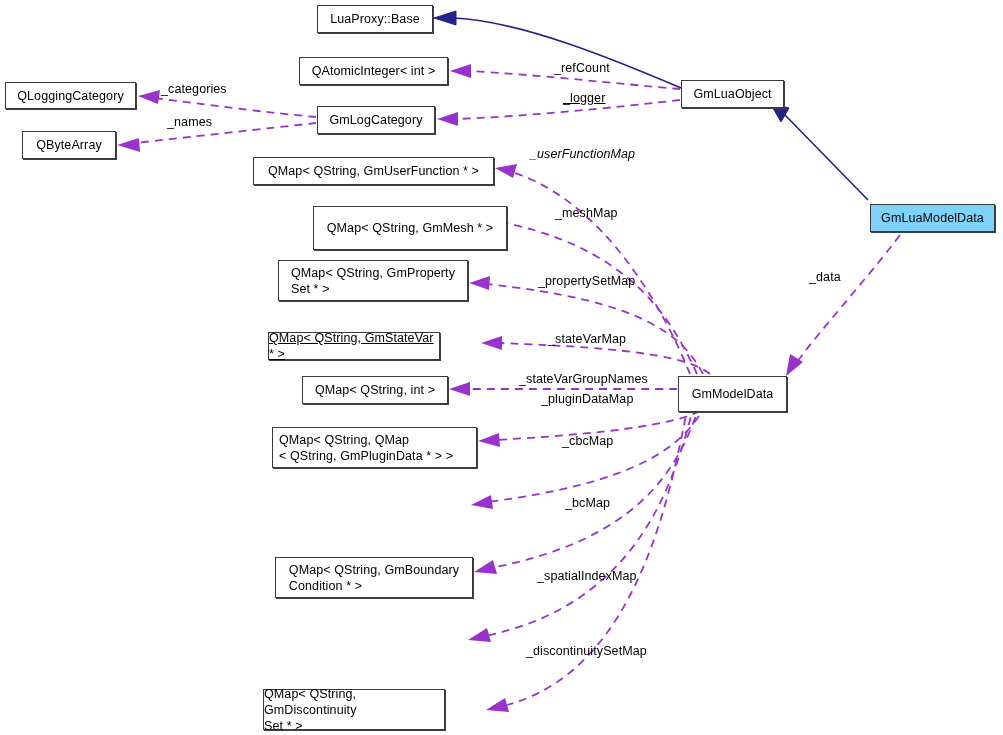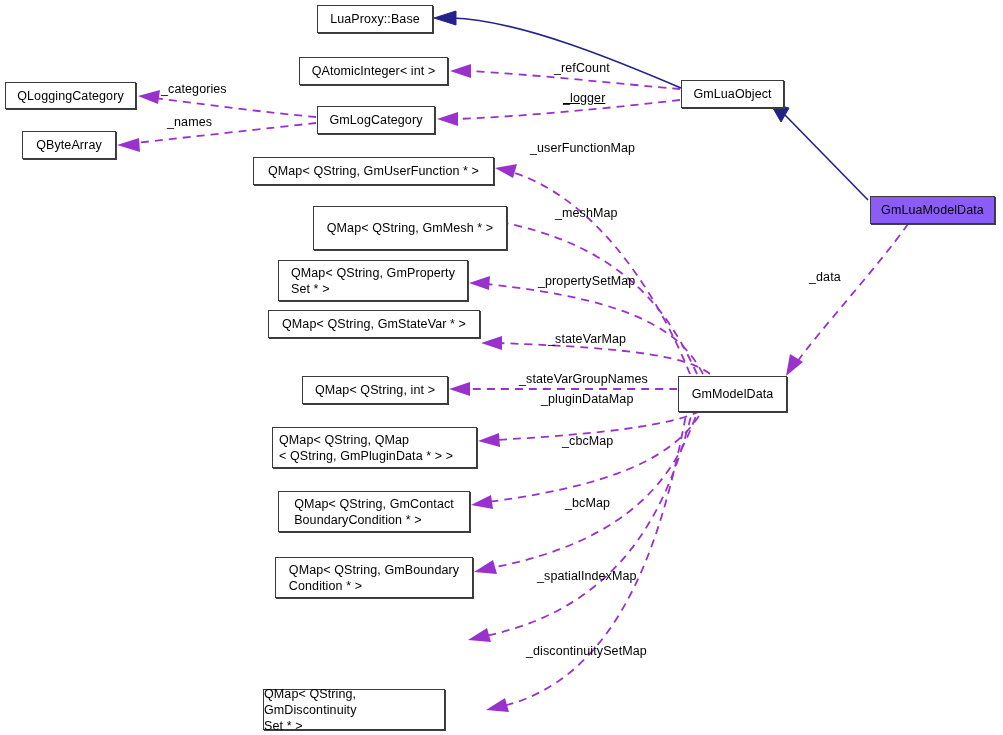--- a/index.html
+++ b/index.html
@@ -35,21 +35,22 @@
     align-items: center;
     justify-content: center;
     text-align: left;
     font-size: 12.5px;
     color: #000000;
     line-height: 1.28;
     white-space: pre-line;
     letter-spacing: 0.1px;
   }
   .cls-node.highlight {
-    background: #8b5cf6;
+    background: #7dd3fc;
+    margin-top: 8px;
   }
   .cls-node.leftalign {
     justify-content: flex-start;
     text-align: left;
     padding-left: 6px;
   }
   .edge-label {
     position: absolute;
     font-size: 12.5px;
     color: #000000;
@@ -171,58 +172,54 @@
 
   <div class="cls-node" style="left:270px; top:206px; width:194px; height:44px;margin-left:43px;">
     <span>QMap&lt; QString, GmMesh * &gt;</span>
   </div>
 
   <div class="cls-node" style="left:278px; top:260px; width:190px; height:41px;">
     <span>QMap&lt; QString, GmProperty
 Set * &gt;</span>
   </div>
 
-  <div class="cls-node" style="left:268px; top:310px; width:212px; height:28px;">
+  <div class="cls-node" style="left:268px; top:332px; width:172px; height:28px;text-decoration:underline;">
     <span>QMap&lt; QString, GmStateVar * &gt;</span>
   </div>
 
   <div class="cls-node" style="left:302px; top:376px; width:146px; height:28px;">
     <span>QMap&lt; QString, int &gt;</span>
   </div>
 
   <div class="cls-node leftalign" style="left:272px; top:427px; width:205px; height:41px;">
     <span>QMap&lt; QString, QMap
 &lt; QString, GmPluginData * &gt; &gt;</span>
   </div>
 
-  <div class="cls-node" style="left:278px; top:491px; width:192px; height:41px;">
-    <span>QMap&lt; QString, GmContact
-BoundaryCondition * &gt;</span>
-  </div>
 
   <div class="cls-node" style="left:275px; top:557px; width:198px; height:41px;">
     <span>QMap&lt; QString, GmBoundary
 Condition * &gt;</span>
   </div>
 
 
   <div class="cls-node" style="left:263px; top:689px; width:182px; height:41px;">
     <span>QMap&lt; QString, GmDiscontinuity
 Set * &gt;</span>
   </div>
 
   <div class="cls-node" style="left:678px; top:376px; width:109px; height:36px;">
     <span>GmModelData</span>
   </div>
 
   <div class="edge-label" style="left:161px; top:82px;">_categories</div>
   <div class="edge-label" style="left:167px; top:115px;">_names</div>
   <div class="edge-label" style="left:554px; top:61px;">_refCount</div>
   <div class="edge-label" style="left:563px; top:91px;text-decoration:underline;">_logger</div>
-  <div class="edge-label" style="left:530px; top:141px;">_userFunctionMap</div>
+  <div class="edge-label" style="left:530px; top:147px;font-style:italic;">_userFunctionMap</div>
   <div class="edge-label" style="left:555px; top:206px;">_meshMap</div>
   <div class="edge-label" style="left:538px; top:274px;">_propertySetMap</div>
   <div class="edge-label" style="left:548px; top:332px;">_stateVarMap</div>
   <div class="edge-label" style="left:519px; top:372px;">_stateVarGroupNames</div>
   <div class="edge-label" style="left:541px; top:392px;">_pluginDataMap</div>
   <div class="edge-label" style="left:562px; top:434px;">_cbcMap</div>
   <div class="edge-label" style="left:565px; top:496px;">_bcMap</div>
   <div class="edge-label" style="left:537px; top:569px;">_spatialIndexMap</div>
   <div class="edge-label" style="left:526px; top:644px;">_discontinuitySetMap</div>
   <div class="edge-label" style="left:809px; top:270px;">_data</div>

